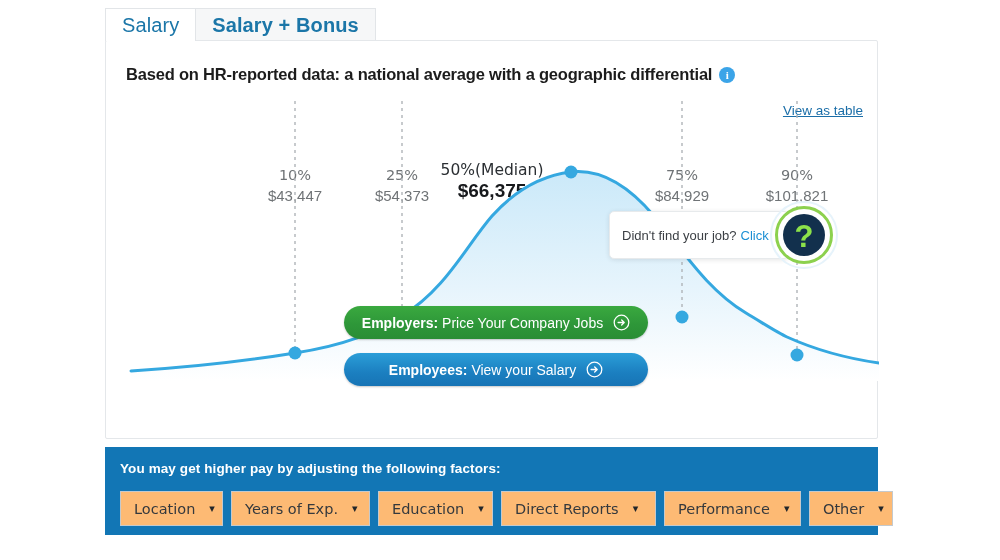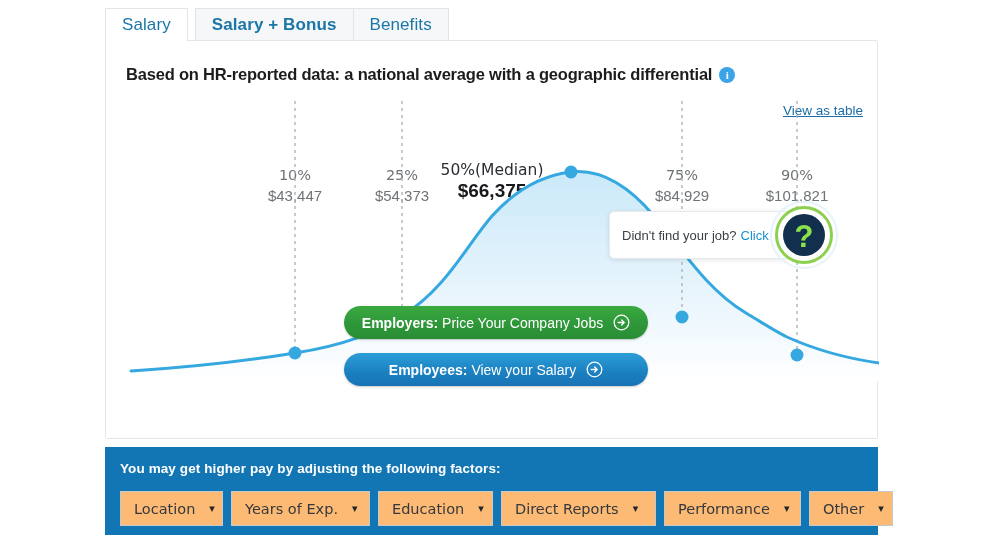--- a/index.html
+++ b/index.html
@@ -12,37 +12,37 @@
   #root { position: relative; width: 1000px; height: 560px; }
 
   
   .tabs {
     position: absolute; left: 105px; top: 8px;
     display: flex; align-items: stretch; height: 33px;
   }
   .tab {
     display: flex; align-items: center; justify-content: center;
     padding: 0 16px;
-    font-size: 17px;
+    font-size: 20px;
     color: #1b76a8;
     background: #f6f7f8;
     border: 1px solid #e2e5e8;
     border-bottom: none;
     margin-right: -1px;
     cursor: pointer;
     white-space: nowrap;
     letter-spacing: .1px;
   }
   .tab.active {
     background: #ffffff;
     border-color: #e2e5e8;
     color: #1b76a8;
     position: relative; z-index: 3;
   }
-  .tab.t-bonus { font-weight: 600; margin-left: 8px; }
+  .tab.t-bonus { font-weight: 600; }
 
   
   .card {
     position: absolute; left: 105px; top: 40px;
     width: 773px; height: 399px;
     background: #ffffff;
     border: 1px solid #e4e7ea;
     border-radius: 2px;
   }
 
@@ -172,23 +172,20 @@
 
 <div id="root">
 
   <div class="tabs">
     <div class="tab active">
       <span>Salary</span>
     </div>
     <div class="tab t-bonus">
       <span>Salary + Bonus</span>
     </div>
-    <div class="tab">
-      <span>Benefits</span>
-    </div>
   </div>
 
   <div class="card">
 
     <div class="card-title">
       <span>Based on HR-reported data: a national average with a geographic differential</span><span class="info-icon">i</span>
     </div>
 
     <div class="view-table">View as table</div>
 

